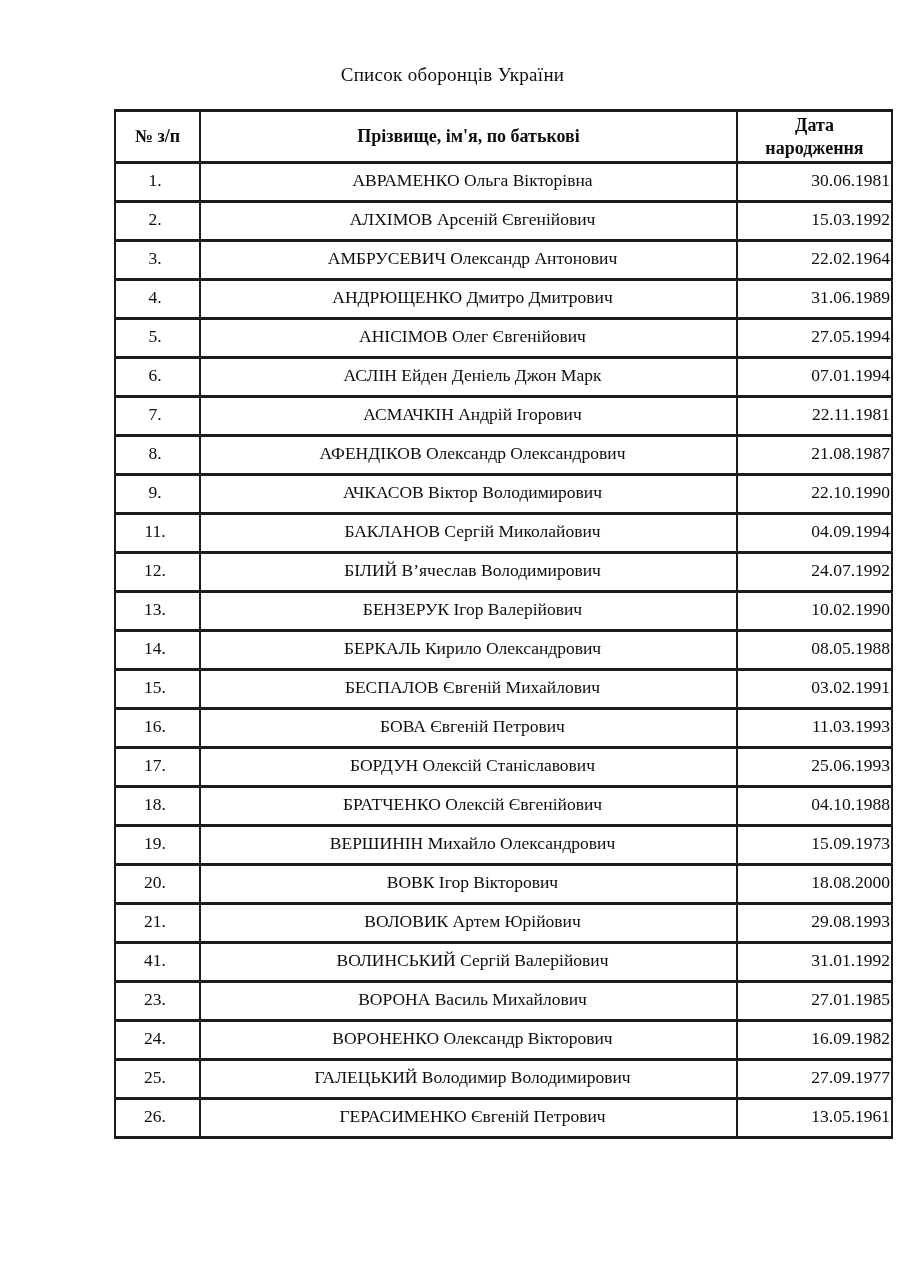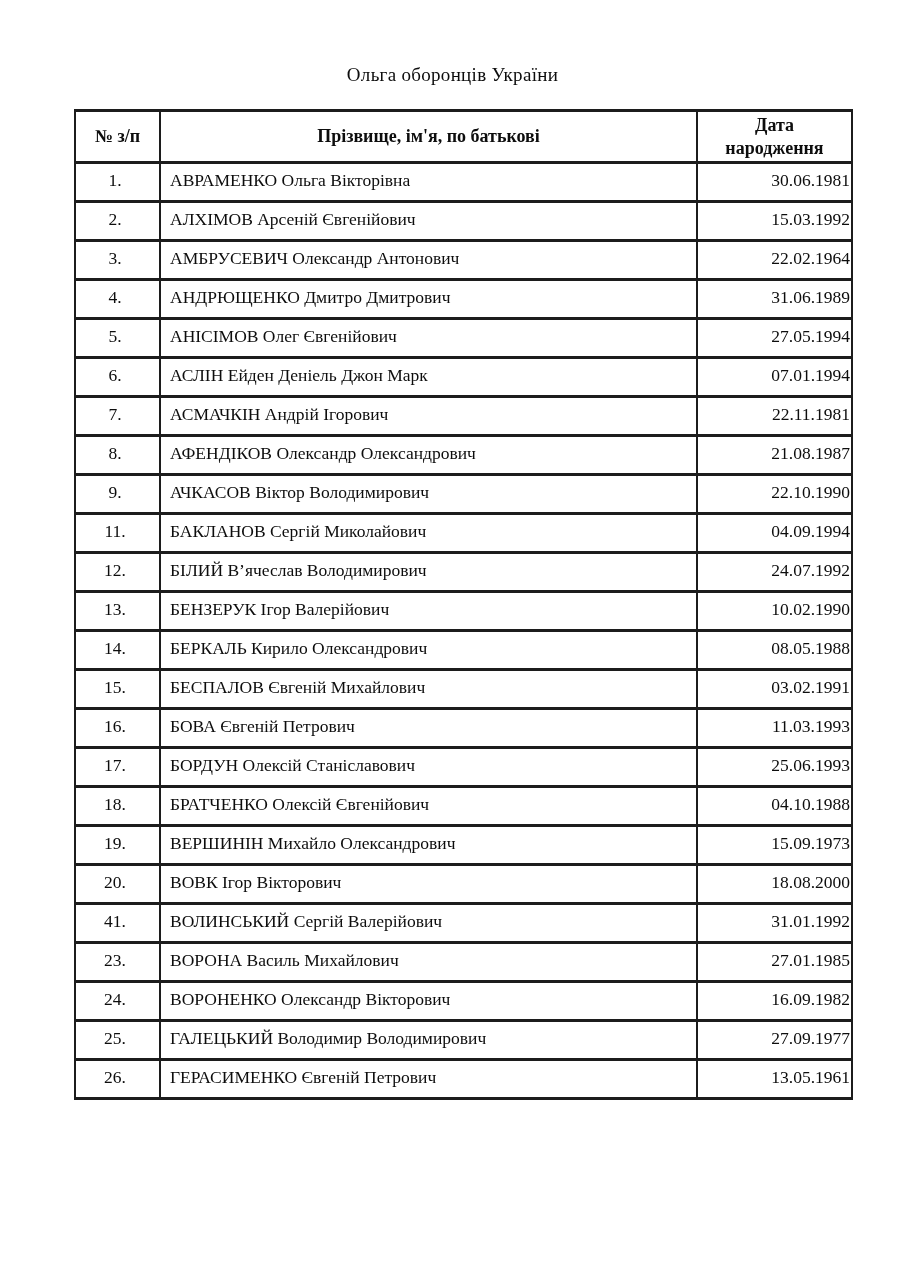--- a/index.html
+++ b/index.html
@@ -21,21 +21,21 @@
     padding-top: 64px;
     text-align: center;
     font-size: 19px;
     font-weight: normal;
     letter-spacing: 0.3px;
     color: #0d0d0d;
   }
   table.roster {
     border-collapse: collapse;
     table-layout: fixed;
-    margin-left: 74px;
+    margin-left: 114px;
     margin-top: 23px;
     width: 777px;
   }
   table.roster th,
   table.roster td {
     border-left: 2px solid #1c1c1c;
     border-right: 2px solid #1c1c1c;
     border-top: 3px solid #1c1c1c;
     border-bottom: 3px solid #1c1c1c;
     box-sizing: border-box;
@@ -57,28 +57,28 @@
   table.roster td {
     height: 39px;
     vertical-align: top;
     font-size: 17.5px;
     line-height: 1.15;
     padding-top: 6px;
     padding-bottom: 2px;
     color: #0d0d0d;
   }
   td.cell-num  { text-align: center; padding-right: 6px; }
-  td.cell-name { text-align: left; padding-left: 9px; }
+  td.cell-name { text-align: center; padding-left: 9px; }
   td.cell-dob  { text-align: right; }
 </style>
 </head>
 <body>
 
 <div class="page">
-  <h1 class="doc-title">Ольга оборонців України</h1>
+  <h1 class="doc-title">Список оборонців України</h1>
 
   <table class="roster">
     <colgroup>
       <col class="c-num">
       <col class="c-name">
       <col class="c-dob">
     </colgroup>
     <thead>
       <tr>
         <th>№ з/п</th>
@@ -195,20 +195,25 @@
     <td class="cell-name">ВЕРШИНІН Михайло Олександрович</td>
     <td class="cell-dob">15.09.1973</td>
   </tr>
 
   <tr>
     <td class="cell-num">20.</td>
     <td class="cell-name">ВОВК Ігор Вікторович</td>
     <td class="cell-dob">18.08.2000</td>
   </tr>
 
+  <tr>
+    <td class="cell-num">21.</td>
+    <td class="cell-name">ВОЛОВИК Артем Юрійович</td>
+    <td class="cell-dob">29.08.1993</td>
+  </tr>
 
   <tr>
     <td class="cell-num">41.</td>
     <td class="cell-name">ВОЛИНСЬКИЙ Сергій Валерійович</td>
     <td class="cell-dob">31.01.1992</td>
   </tr>
 
   <tr>
     <td class="cell-num">23.</td>
     <td class="cell-name">ВОРОНА Василь Михайлович</td>

